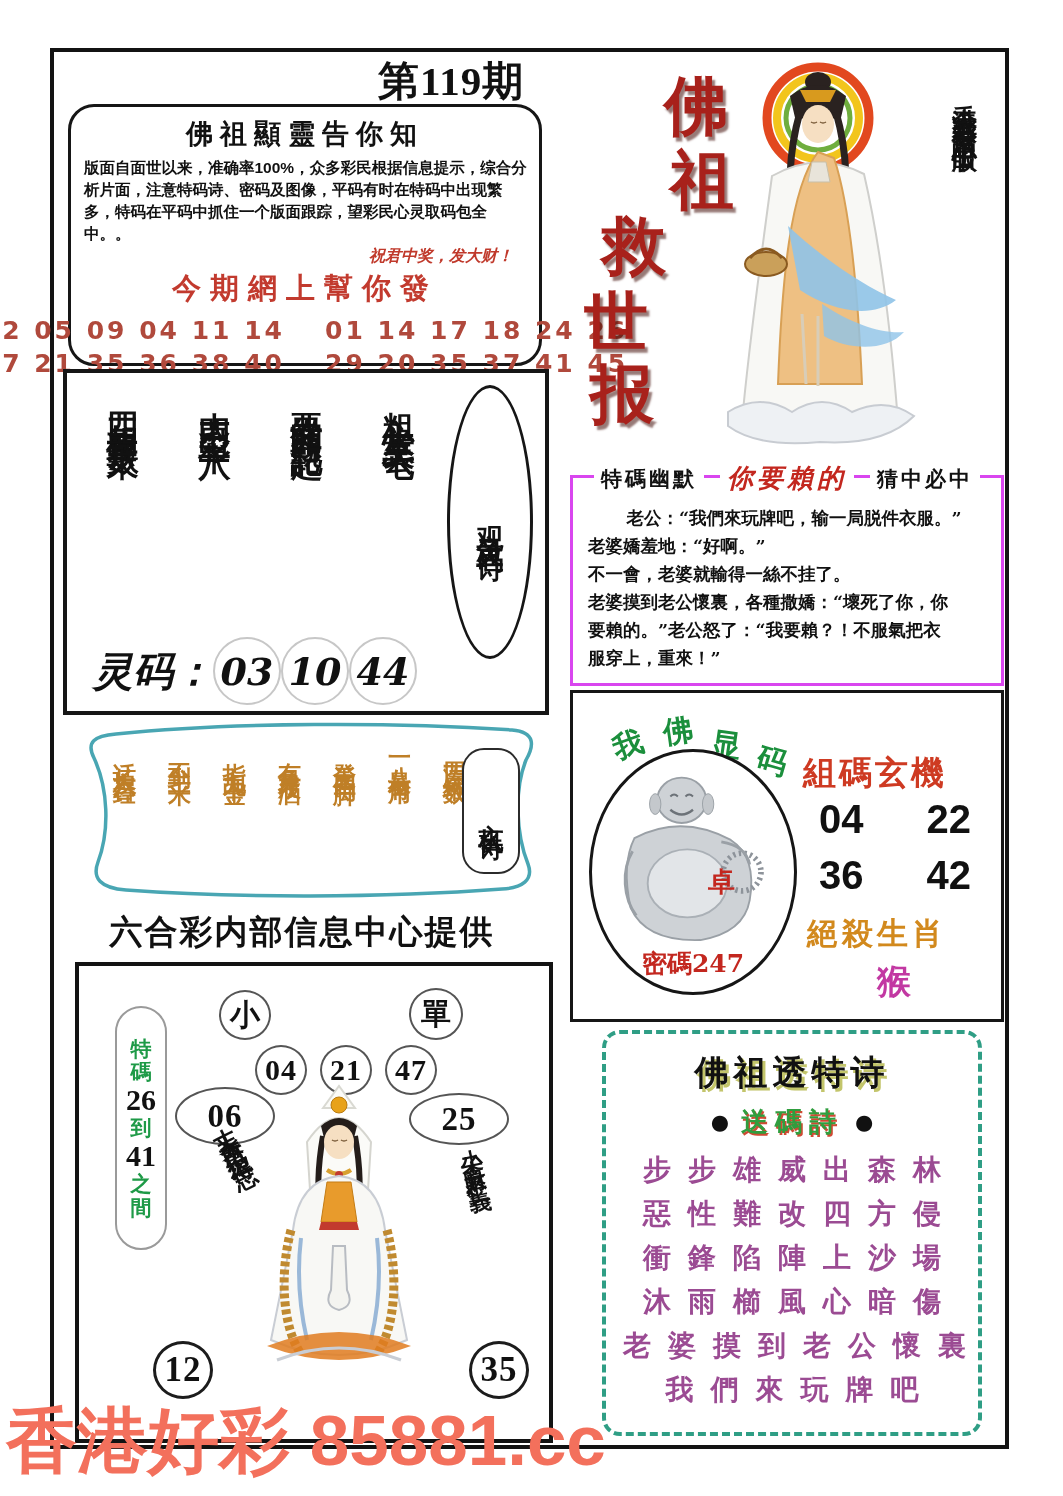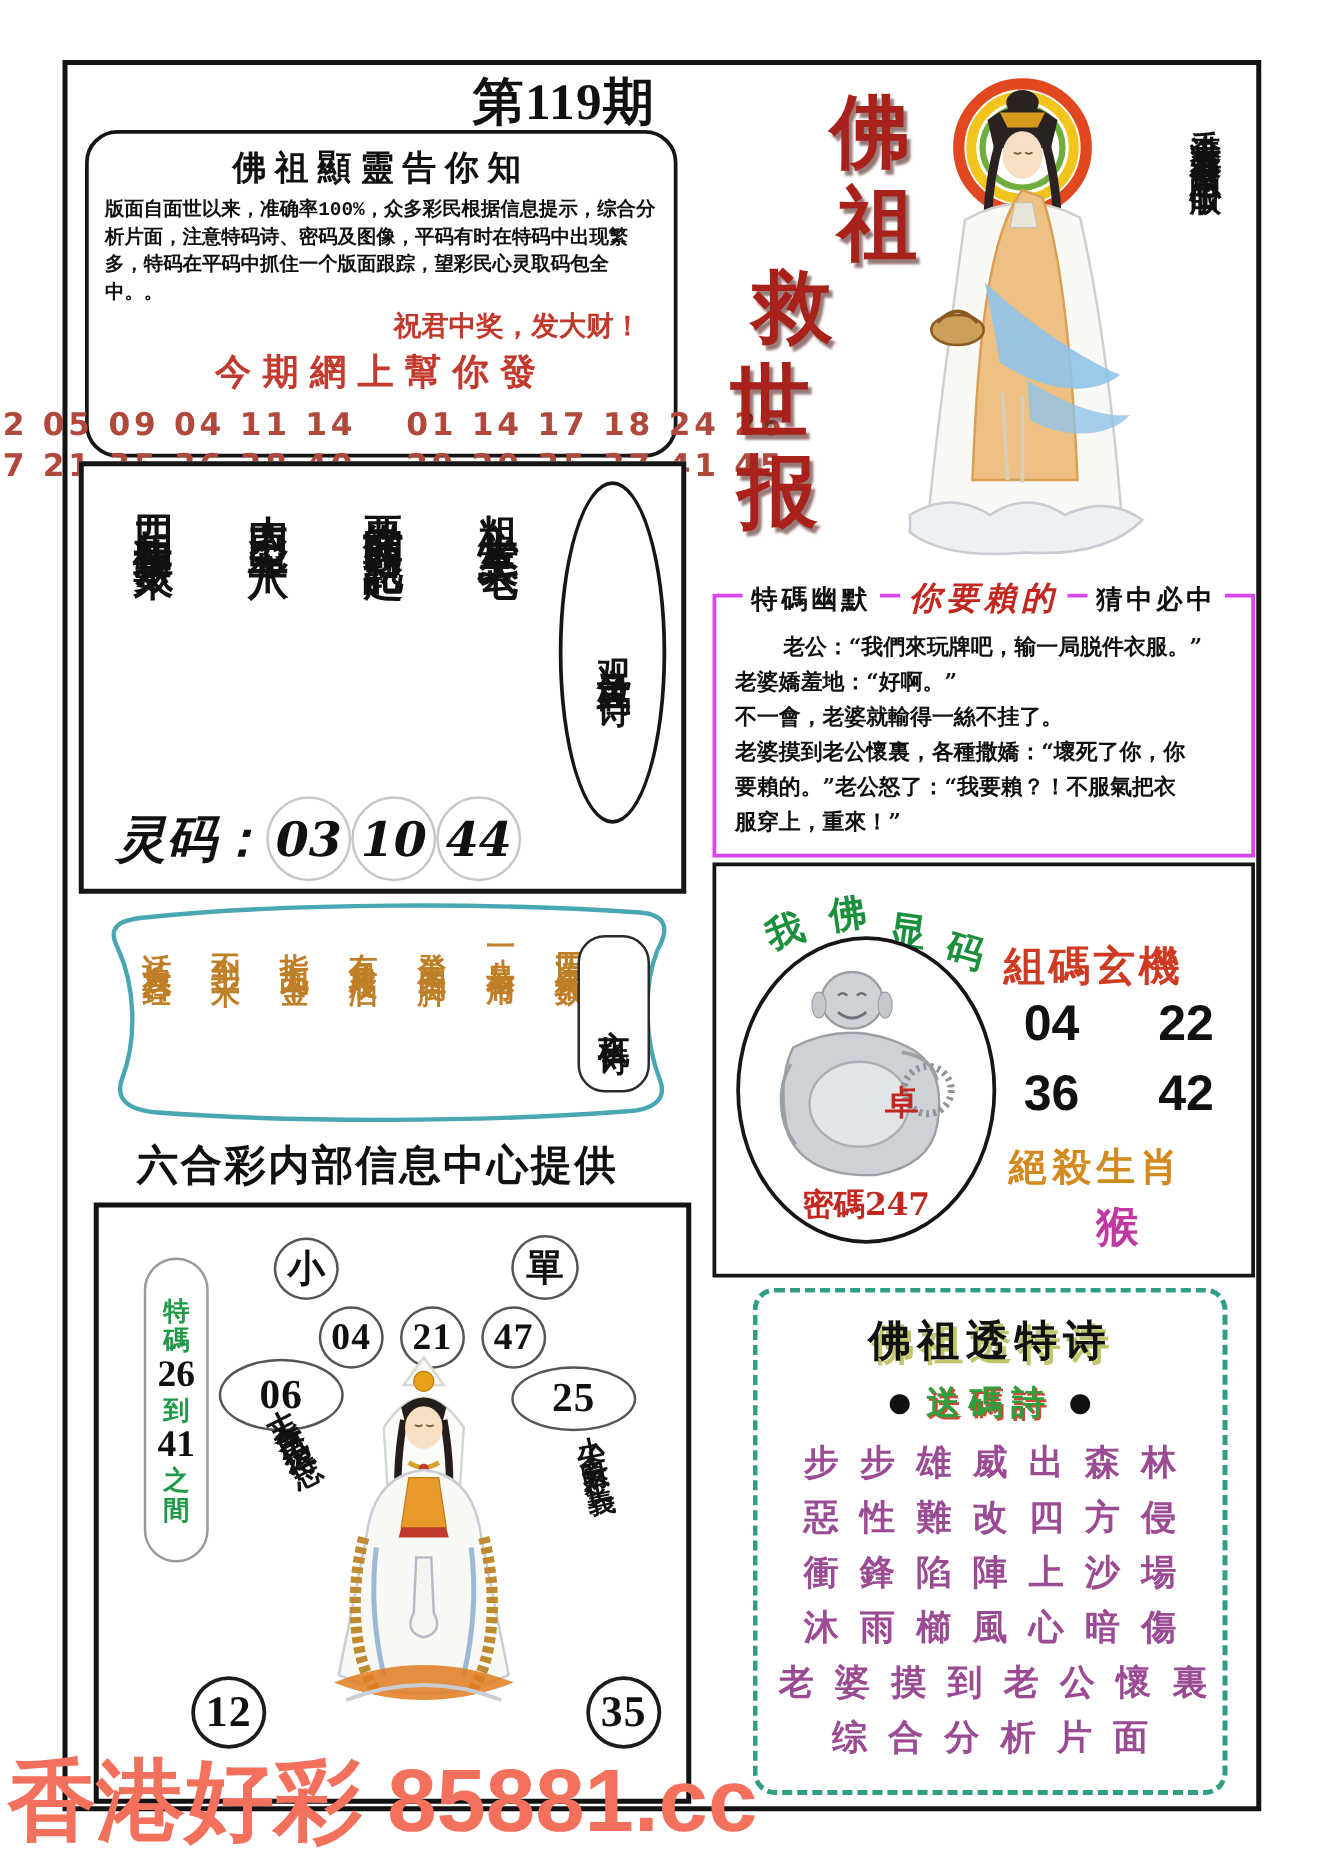--- a/index.html
+++ b/index.html
@@ -7,22 +7,22 @@
         font-family:"DejaVu Sans",sans-serif;color:#111;}
   .abs{position:absolute;}
   .outer-border{left:50px;top:48px;width:951px;height:1393px;border:4px solid #131313;}
 
   
   .issue{left:378px;top:54px;font-family:"Liberation Serif",serif;font-weight:800;font-size:41px;letter-spacing:1px;}
 
   
   .notice{left:68px;top:104px;width:468px;height:256px;border:3px solid #161616;border-radius:26px;background:#fff;}
   .notice-title{margin-top:9px;text-align:center;font-family:"DejaVu Serif",serif;font-weight:800;font-size:27px;letter-spacing:7px;}
-  .notice-body{margin:5px 11px 0 13px;font-size:15.5px;line-height:1.42;font-weight:600;font-family:Liberation Mono, monospace;}
-  .notice-wish{margin:1px 26px 0 0;text-align:right;color:#c0392b;font-size:22px;font-weight:800;font-family:"DejaVu Serif",serif;padding-left:12px;}
+  .notice-body{margin:5px 11px 0 13px;font-size:15.5px;line-height:1.42;font-weight:600;font-family:Liberation Sans, sans-serif;}
+  .notice-wish{margin:1px 26px 0 0;text-align:right;color:#c0392b;font-size:16px;font-style:italic;font-weight:800;font-family:"DejaVu Serif",serif;padding-left:12px;}
   .notice-sub{margin-top:2px;text-align:center;color:#c23a2e;font-size:29px;font-weight:800;letter-spacing:9px;font-family:"DejaVu Serif",serif;}
   .notice-nums{display:flex;justify-content:center;gap:40px;margin-top:5px;}
   .num-group{color:#b0493c;font-size:25px;font-weight:700;letter-spacing:3px;line-height:1.32;white-space:nowrap;}
 
   
   .lingma-box{left:63px;top:369px;width:478px;height:338px;border:4px solid #161616;background:#fff;}
   .lingma-cols{left:34px;top:14px;display:flex;gap:48px;}
   .vcol{writing-mode:vertical-rl;text-orientation:upright;font-family:"DejaVu Serif",serif;font-weight:800;font-size:32px;letter-spacing:6px;}
   .lingma-oval{right:12px;top:12px;width:80px;height:268px;border:3px solid #161616;border-radius:50%;
                display:flex;align-items:center;justify-content:center;background:#fff;}
@@ -293,19 +293,19 @@
       <span class="toute-dot">●</span>
       <span class="toute-subtext">送碼詩</span>
       <span class="toute-dot">●</span>
     </div>
     <div class="toute-rows">
       <div class="toute-row">步步雄威出森林</div>
       <div class="toute-row">惡性難改四方侵</div>
       <div class="toute-row">衝鋒陷陣上沙場</div>
       <div class="toute-row">沐雨櫛風心暗傷</div>
       <div class="toute-row">老婆摸到老公懷裏</div>
-      <div class="toute-row">综合分析片面</div>
+      <div class="toute-row">我們來玩牌吧</div>
     </div>
   </div>
 
   <div class="abs watermark">香港好彩 85881.cc</div>
 
 </div>
 
 </body></html>

